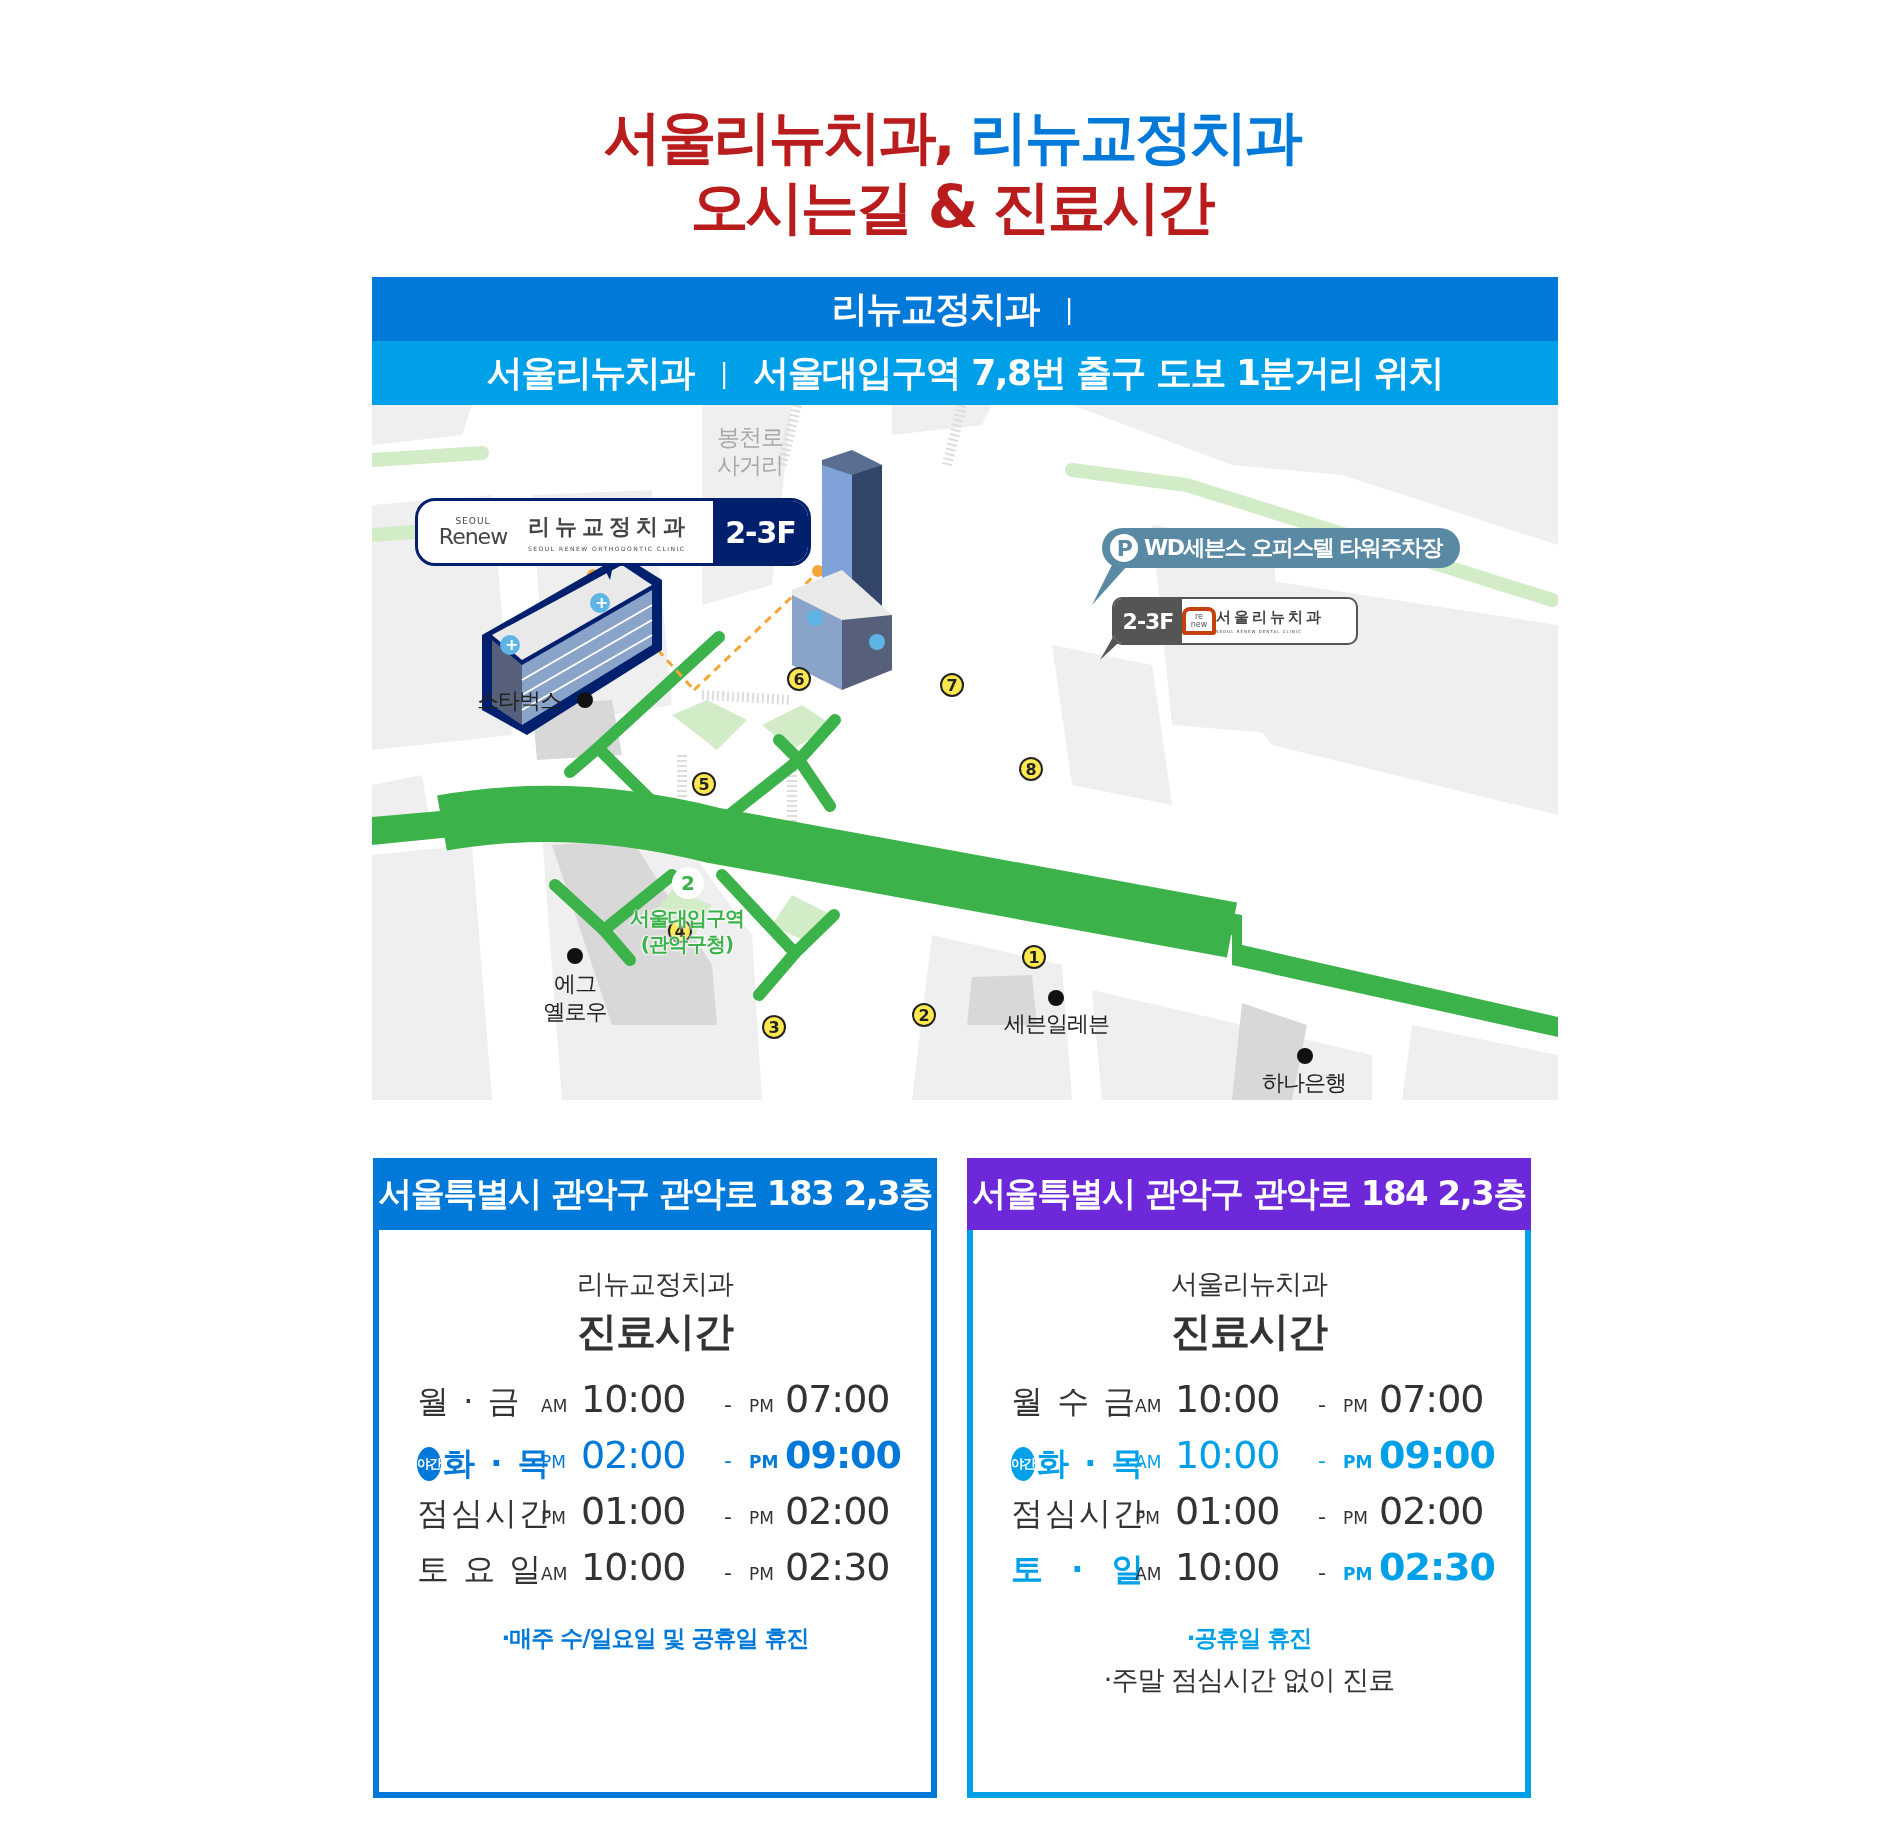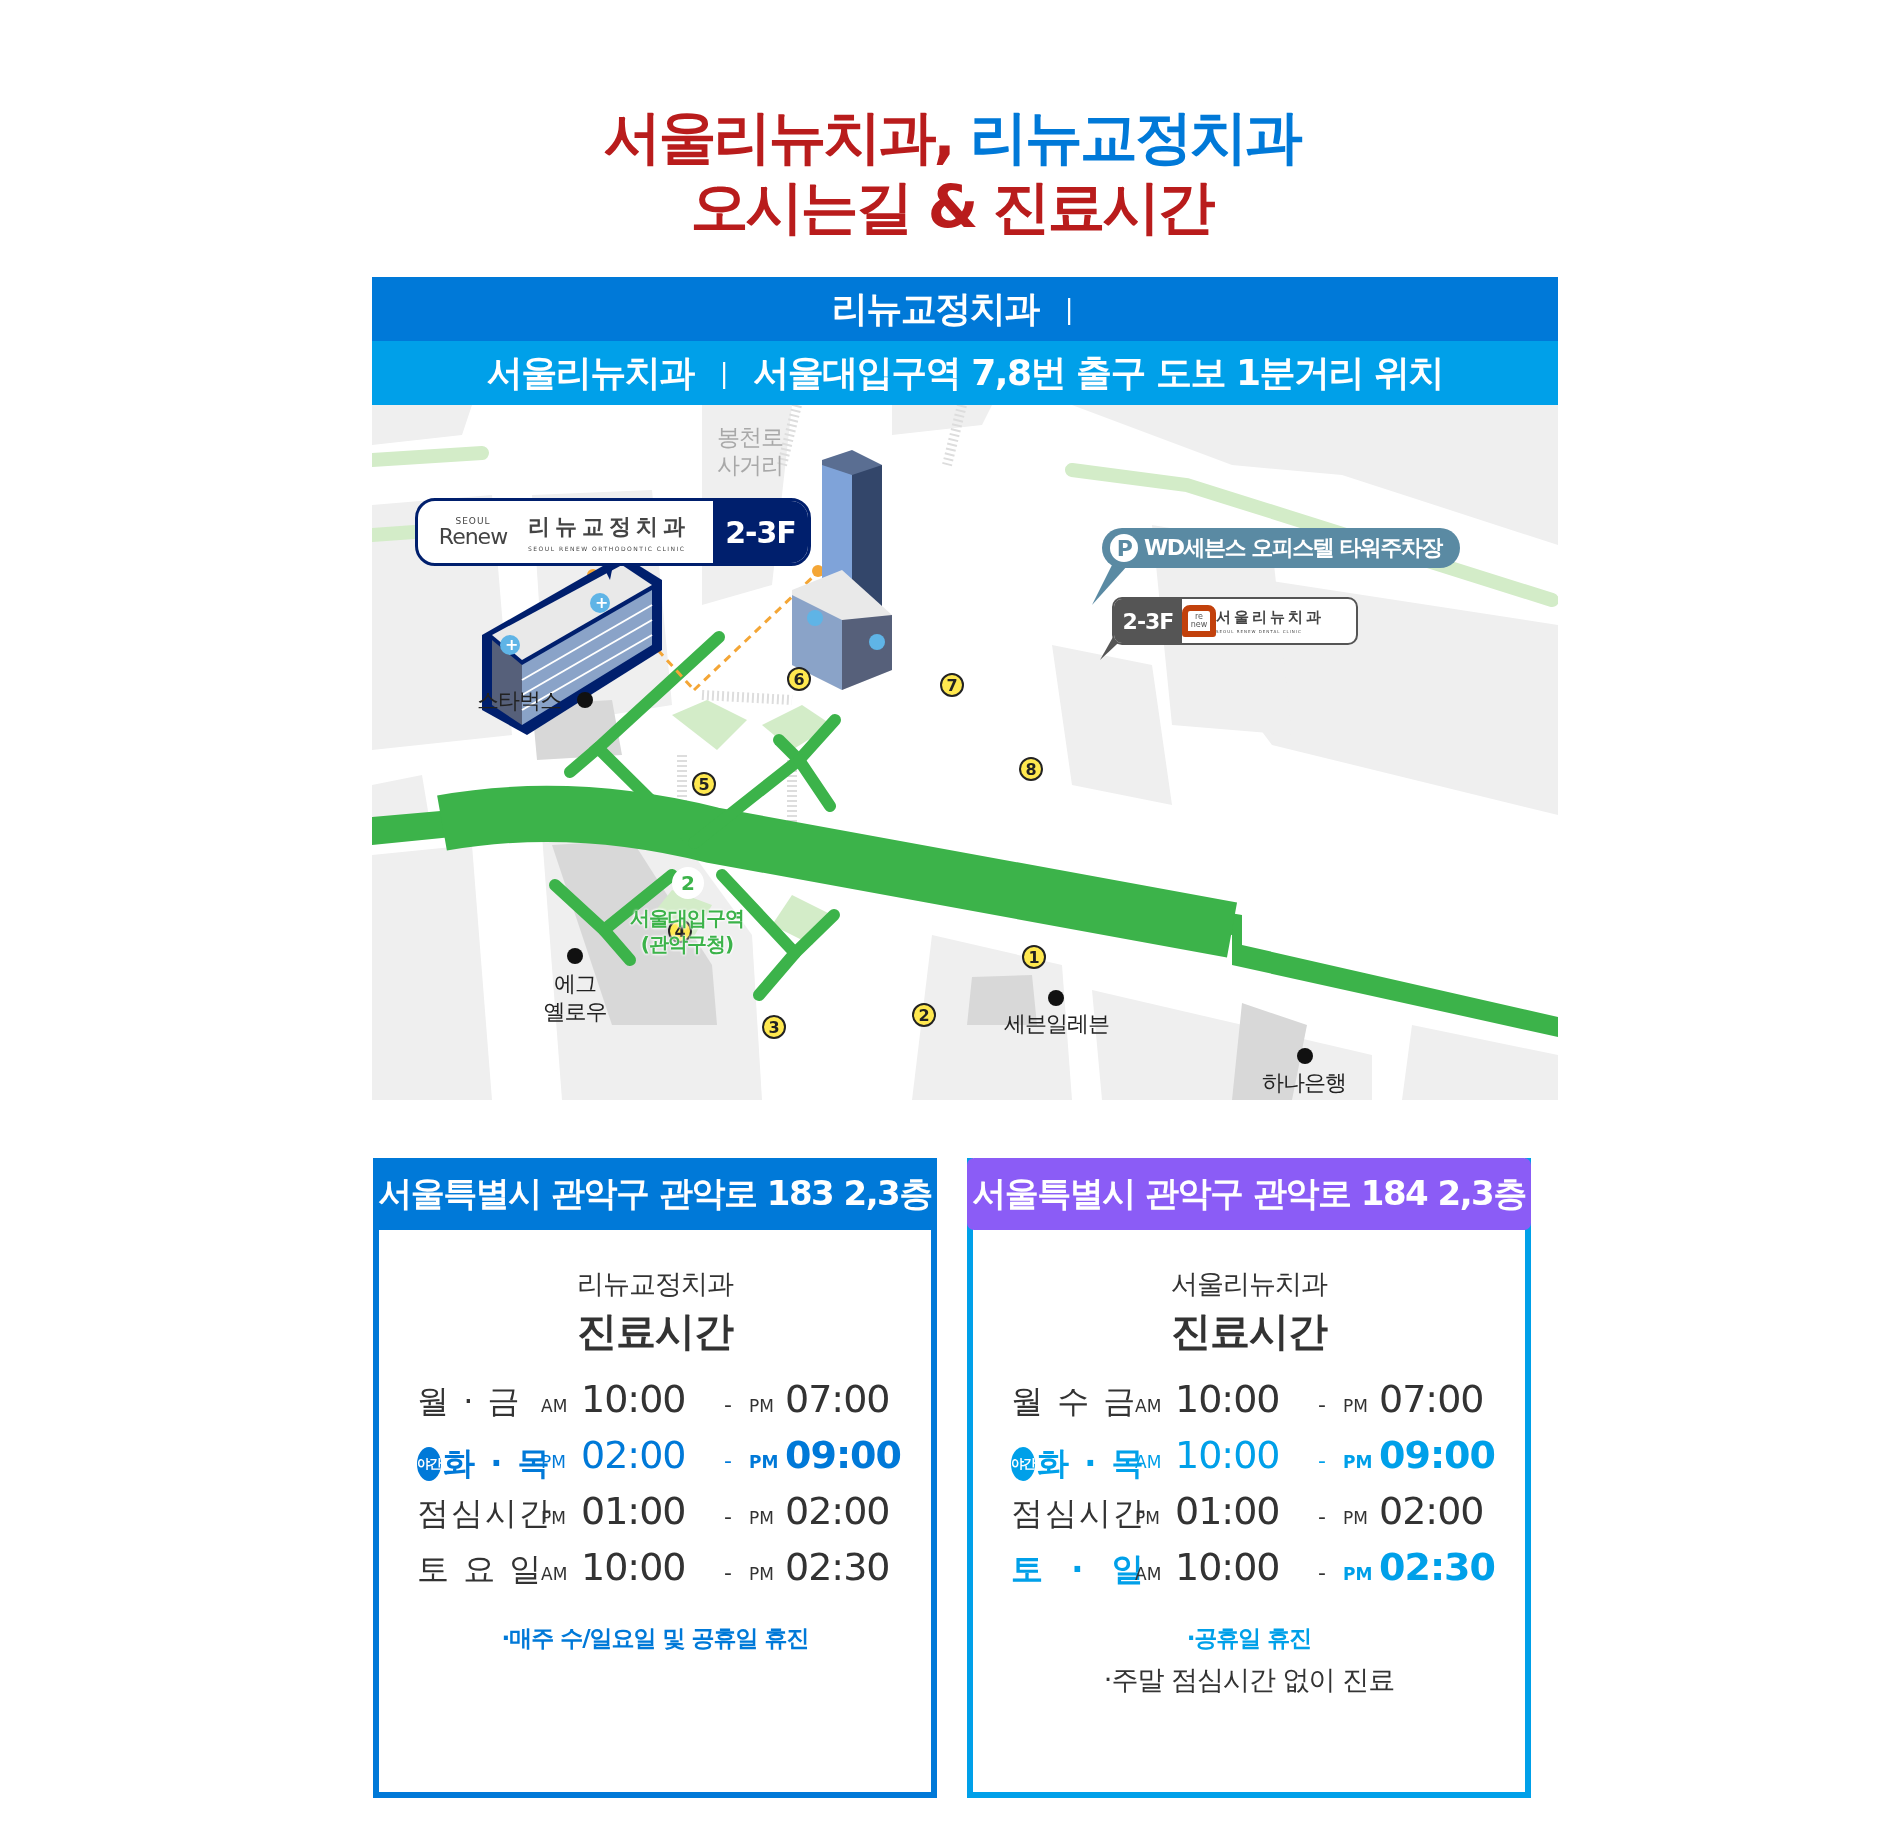--- a/index.html
+++ b/index.html
@@ -42,42 +42,42 @@
                      border-radius: 22px; background: #5a8aa3; color: #fff; display: flex; align-items: center;
                      font-size: 22px; font-weight: bold; letter-spacing: -1.5px; }
   .callout-parking .p { width: 28px; height: 28px; border-radius: 50%; background: #fff; color: #5a8aa3;
                         font-size: 22px; font-weight: bold; display: flex; align-items: center; justify-content: center; margin-right: 6px; }
 
   .callout-dental { position: absolute; left: 740px; top: 192px; width: 242px; height: 44px;
                     border: 2px solid #555; border-radius: 10px; background: #fff; overflow: hidden; display: flex; }
   .callout-dental .floor { width: 68px; background: #555555; color: #fff; font-size: 22px; font-weight: bold;
                            display: flex; align-items: center; justify-content: center; letter-spacing: -1px; }
   .callout-dental .logo { width: 34px; display: flex; align-items: center; justify-content: center; font-size: 8px; color: #555; }
-  .callout-dental .logo span { border: 6px solid #c2410c; border-radius: 8px 8px 3px 3px; padding: 2px 3px; line-height: 8px; text-align: center; }
+  .callout-dental .logo span { border: 4px solid #c2410c; border-radius: 8px 8px 3px 3px; padding: 2px 3px; line-height: 8px; text-align: center; }
   .callout-dental .name { flex: 1; display: flex; flex-direction: column; justify-content: center; color: #444; }
   .callout-dental .name .ko { font-size: 15px; font-weight: bold; letter-spacing: 3px; }
   .callout-dental .name .en { font-size: 4px; letter-spacing: 1px; margin-top: 2px; }
 
   .exit { position: absolute; width: 24px; height: 24px; border-radius: 50%; background: #ffe84f;
           border: 2px solid #222; font-size: 16px; font-weight: bold; color: #222;
           display: flex; align-items: center; justify-content: center; box-sizing: border-box; }
   .line-badge { position: absolute; left: 300px; top: 462px; width: 32px; height: 32px; border-radius: 50%;
                 background: #fff; color: #3cb34a; font-size: 20px; font-weight: bold;
                 display: flex; align-items: center; justify-content: center; }
   .station { position: absolute; left: 230px; top: 500px; width: 170px; text-align: center; color: #3cb34a;
              font-size: 20px; font-weight: bold; line-height: 26px; letter-spacing: -1px;
              text-shadow: 0 0 3px #fff, 0 0 3px #fff, 0 0 3px #fff; }
 
   .card { position: absolute; top: 1158px; width: 564px; height: 640px; box-sizing: border-box; }
   .card.left { left: 373px; border: 6px solid #0079d8; border-top: none; }
   .card.right { left: 967px; border: 6px solid #00a0e9; border-top: none; }
   .card .head { height: 72px; margin: 0 -6px; color: #fff; font-size: 34px; font-weight: bold; letter-spacing: -1.5px;
                 display: flex; align-items: center; justify-content: center; }
   .card.left .head { background: #0079d8; }
-  .card.right .head { background: #8b5cf6; border-radius: 7px; }
+  .card.right .head { background: #6d28d9; }
   .card .clinic { text-align: center; margin-top: 36px; font-size: 27px; color: #333; letter-spacing: -1px; }
   .card .hours-title { text-align: center; font-size: 40px; font-weight: bold; color: #333; margin-top: 2px; letter-spacing: -1px; }
   .rows { margin-top: 18px; }
   .row { display: flex; align-items: baseline; height: 56px; padding-left: 38px; color: #333; }
   .row .day { width: 124px; font-size: 32px; letter-spacing: 2px; display: flex; align-items: center; white-space: nowrap; }
   .row .ap { font-size: 17px; width: 40px; text-align: left; }
   .row .t { font-size: 38px; width: 126px; font-weight: normal; letter-spacing: -1px; }
   .row .dash { width: 42px; text-align: center; font-size: 22px; }
   .row .ap2 { font-size: 17px; width: 36px; }
   .row .t2 { font-size: 38px; letter-spacing: -1px; text-align: right; }

